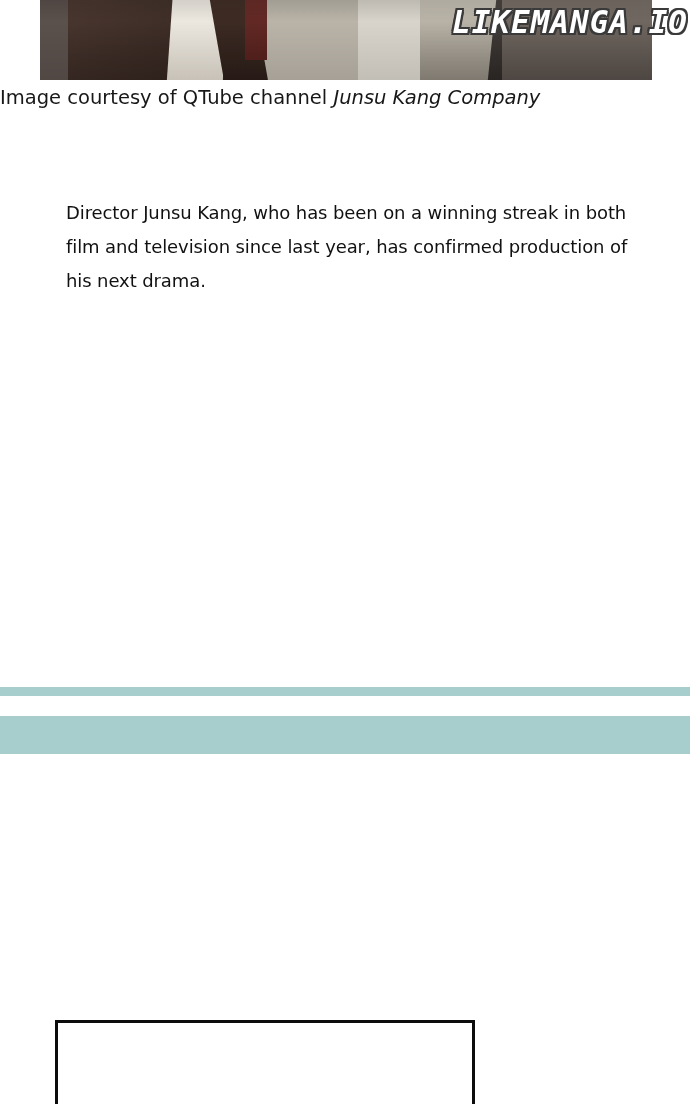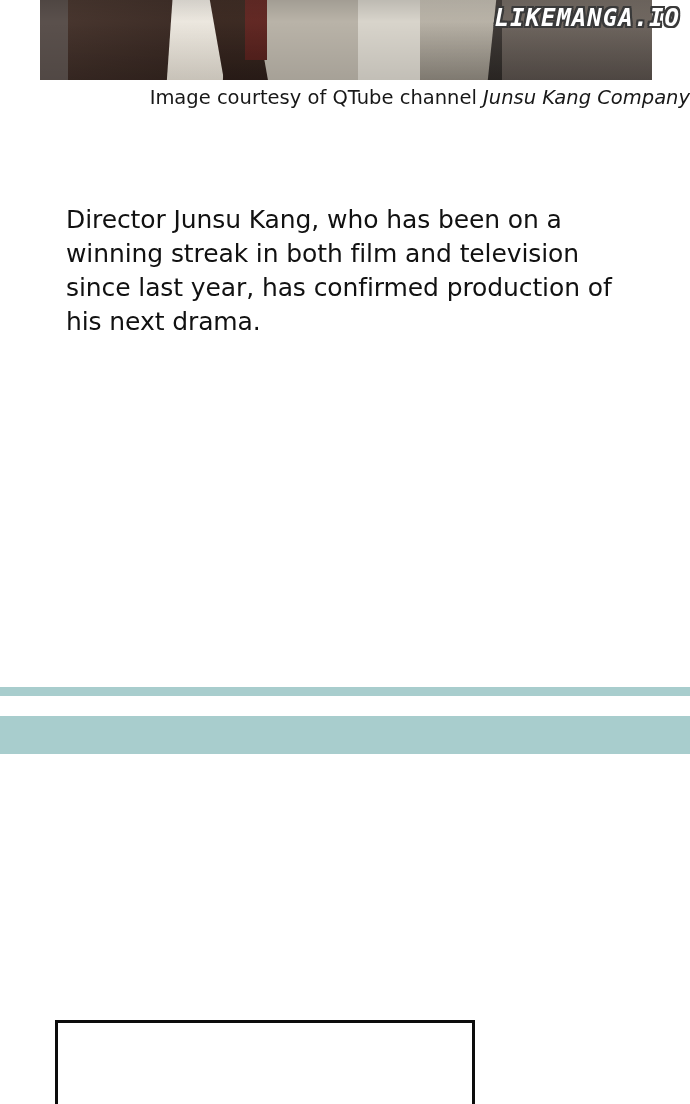--- a/index.html
+++ b/index.html
@@ -100,58 +100,58 @@
   }
   .photo-vignette {
     position: absolute;
     inset: 0;
     background: linear-gradient(180deg, rgba(0,0,0,0.18) 0%, rgba(0,0,0,0) 35%, rgba(0,0,0,0.10) 100%);
   }
 
   
   .watermark {
     position: absolute;
-    right: 10px;
+    right: 2px;
     top: 4px;
     font-family: "DejaVu Sans Mono", monospace;
     font-weight: bold;
     font-style: italic;
-    font-size: 24px;
+    font-size: 31px;
     letter-spacing: 1px;
     color: #ffffff;
     text-shadow:
       2px 0 0 #3a3a3a, -2px 0 0 #3a3a3a,
       0 2px 0 #3a3a3a, 0 -2px 0 #3a3a3a,
       2px 2px 0 #3a3a3a, -2px -2px 0 #3a3a3a,
       2px -2px 0 #3a3a3a, -2px 2px 0 #3a3a3a;
   }
 
   
   .caption {
     position: absolute;
     left: 0;
     top: 86px;
     width: 690px;
-    text-align: right;
+    text-align: left;
     font-size: 19.5px;
     color: #181818;
   }
   .caption .italic {
     font-style: italic;
   }
 
   
   .article {
     position: absolute;
     left: 66px;
     top: 178px;
     width: 580px;
   }
   .para {
-    font-size: 25px;
+    font-size: 18px;
     line-height: 34px;
     color: #111111;
     letter-spacing: -0.1px;
   }
   .para + .para {
     margin-top: 58px;
   }
 
   
   .bar-thin {

